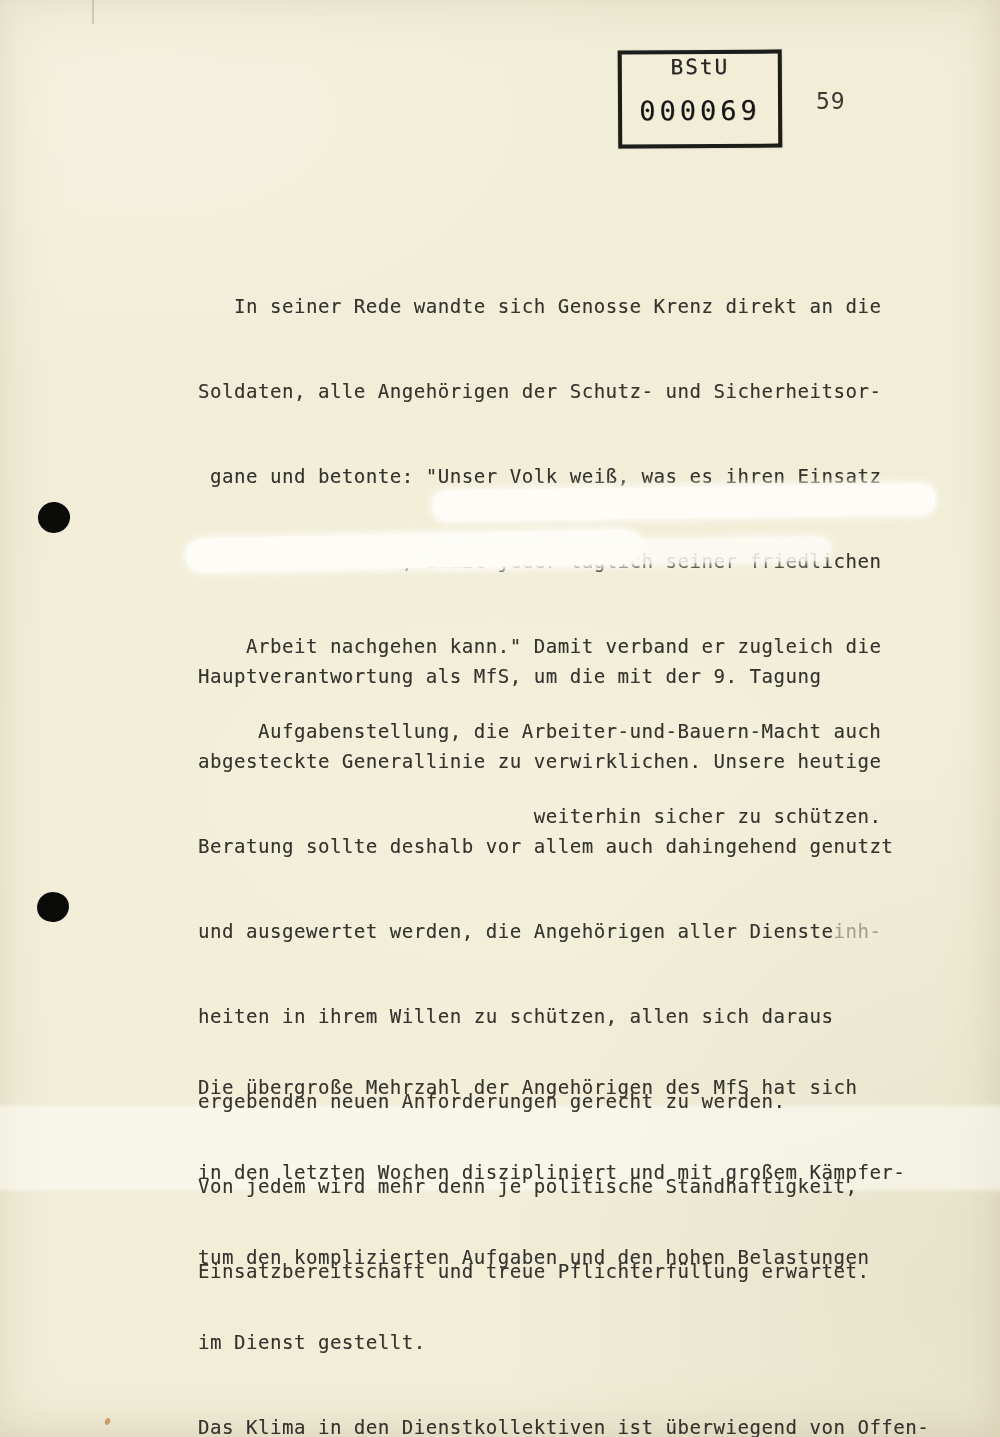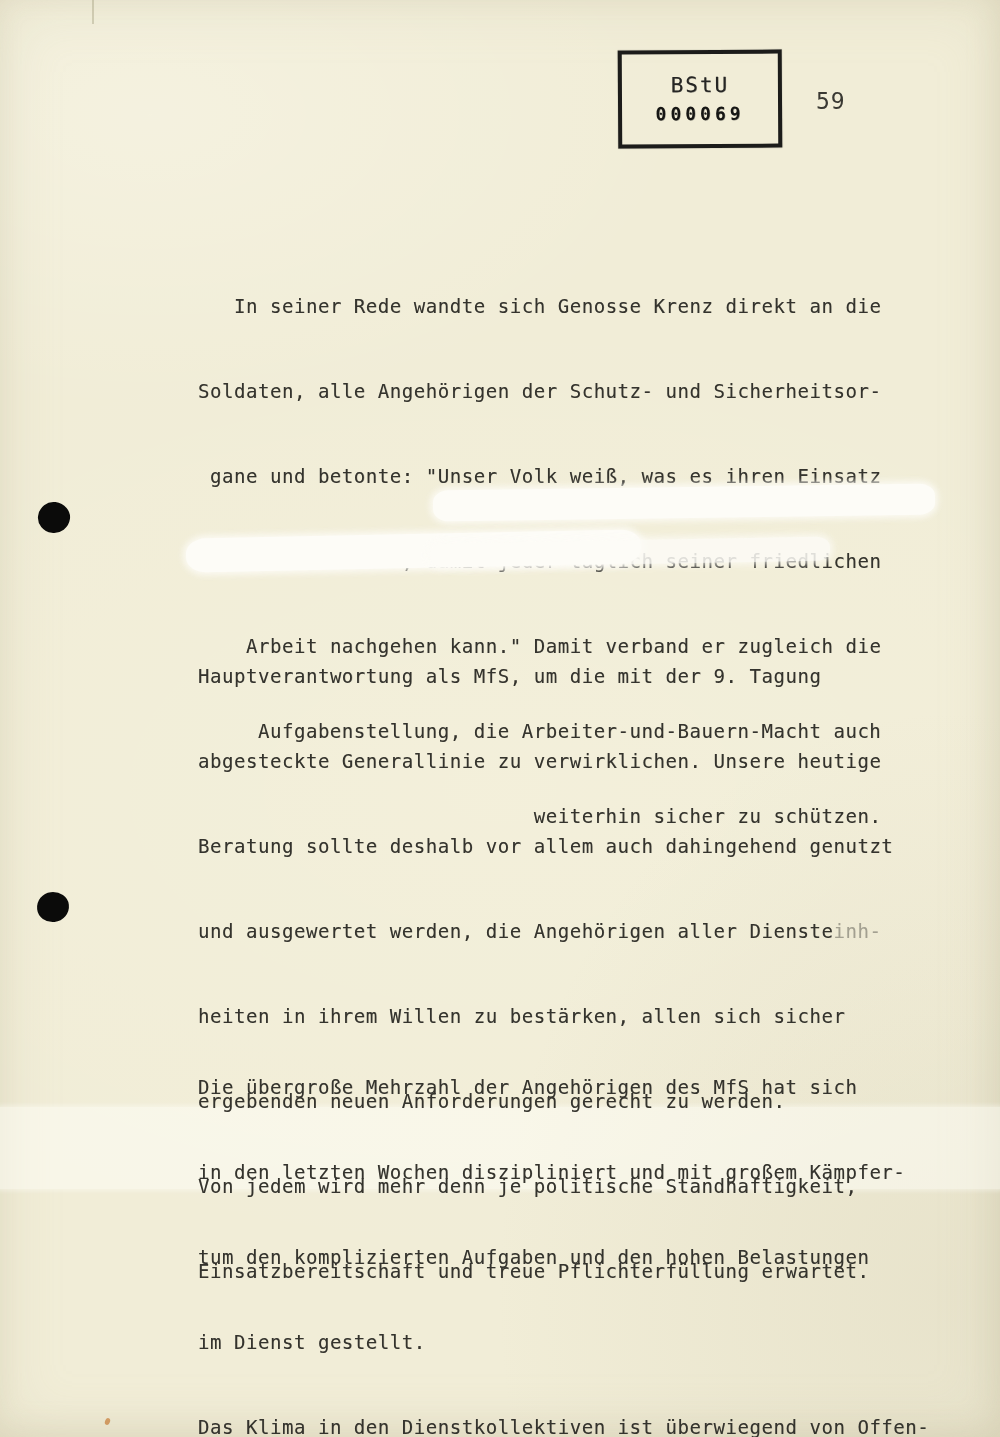--- a/index.html
+++ b/index.html
@@ -29,27 +29,27 @@
   .faded{opacity:0.4;}
   
   .stamp{
     position:absolute;left:618px;top:50px;width:156px;height:90px;
     border:4px solid #1c1c1a;
     text-align:center;
     transform:rotate(-0.3deg);
     box-shadow:0 0 1px rgba(28,28,26,0.6);
   }
   .stamp-agency{
-    margin-top:19px;
+    margin-top:1px;
     font-size:21px;letter-spacing:2px;color:#262624;
     text-shadow:0.4px 0.4px 0 rgba(38,38,36,0.5);
   }
   .stamp-number{
-    margin-top:6px;
-    font-size:18px;font-weight:bold;letter-spacing:4px;color:#161614;
+    margin-top:16px;
+    font-size:27px;font-weight:normal;letter-spacing:4px;color:#161614;
     text-shadow:0.5px 0.5px 0 rgba(22,22,20,0.45);
   }
   .page-number{
     position:absolute;left:816px;top:88px;
     font-size:23px;color:#3a3933;letter-spacing:1px;
   }
   
   .dot{
     position:absolute;background:#0b0b0a;
     border-radius:48% 52% 50% 50% / 52% 48% 52% 48%;
@@ -108,21 +108,21 @@
   <div class="whiteout wo-b"></div>
   <div class="whiteout wo-b2"></div>
 
   <div class="light-band"></div>
 
   <div class="para typed" style="top:612px;">
     <div class="line">Hauptverantwortung als MfS, um die mit der 9. Tagung</div>
     <div class="line">abgesteckte Generallinie zu verwirklichen. Unsere heutige</div>
     <div class="line">Beratung sollte deshalb vor allem auch dahingehend genutzt</div>
     <div class="line"><span>und ausgewertet werden, die Angehörigen aller Dienste</span><span class="faded">inh-</span></div>
-    <div class="line">heiten in ihrem Willen zu bestärken, allen sich sicher</div>
+    <div class="line">heiten in ihrem Willen zu schützen, allen sich daraus</div>
     <div class="line">ergebenden neuen Anforderungen gerecht zu werden.</div>
     <div class="line">Von jedem wird mehr denn je politische Standhaftigkeit,</div>
     <div class="line">Einsatzbereitschaft und treue Pflichterfüllung erwartet.</div>
   </div>
 
   <div class="para typed" style="top:1023px;">
     <div class="line">Die übergroße Mehrzahl der Angehörigen des MfS hat sich</div>
     <div class="line">in den letzten Wochen diszipliniert und mit großem Kämpfer-</div>
     <div class="line">tum den komplizierten Aufgaben und den hohen Belastungen</div>
     <div class="line">im Dienst gestellt.</div>

